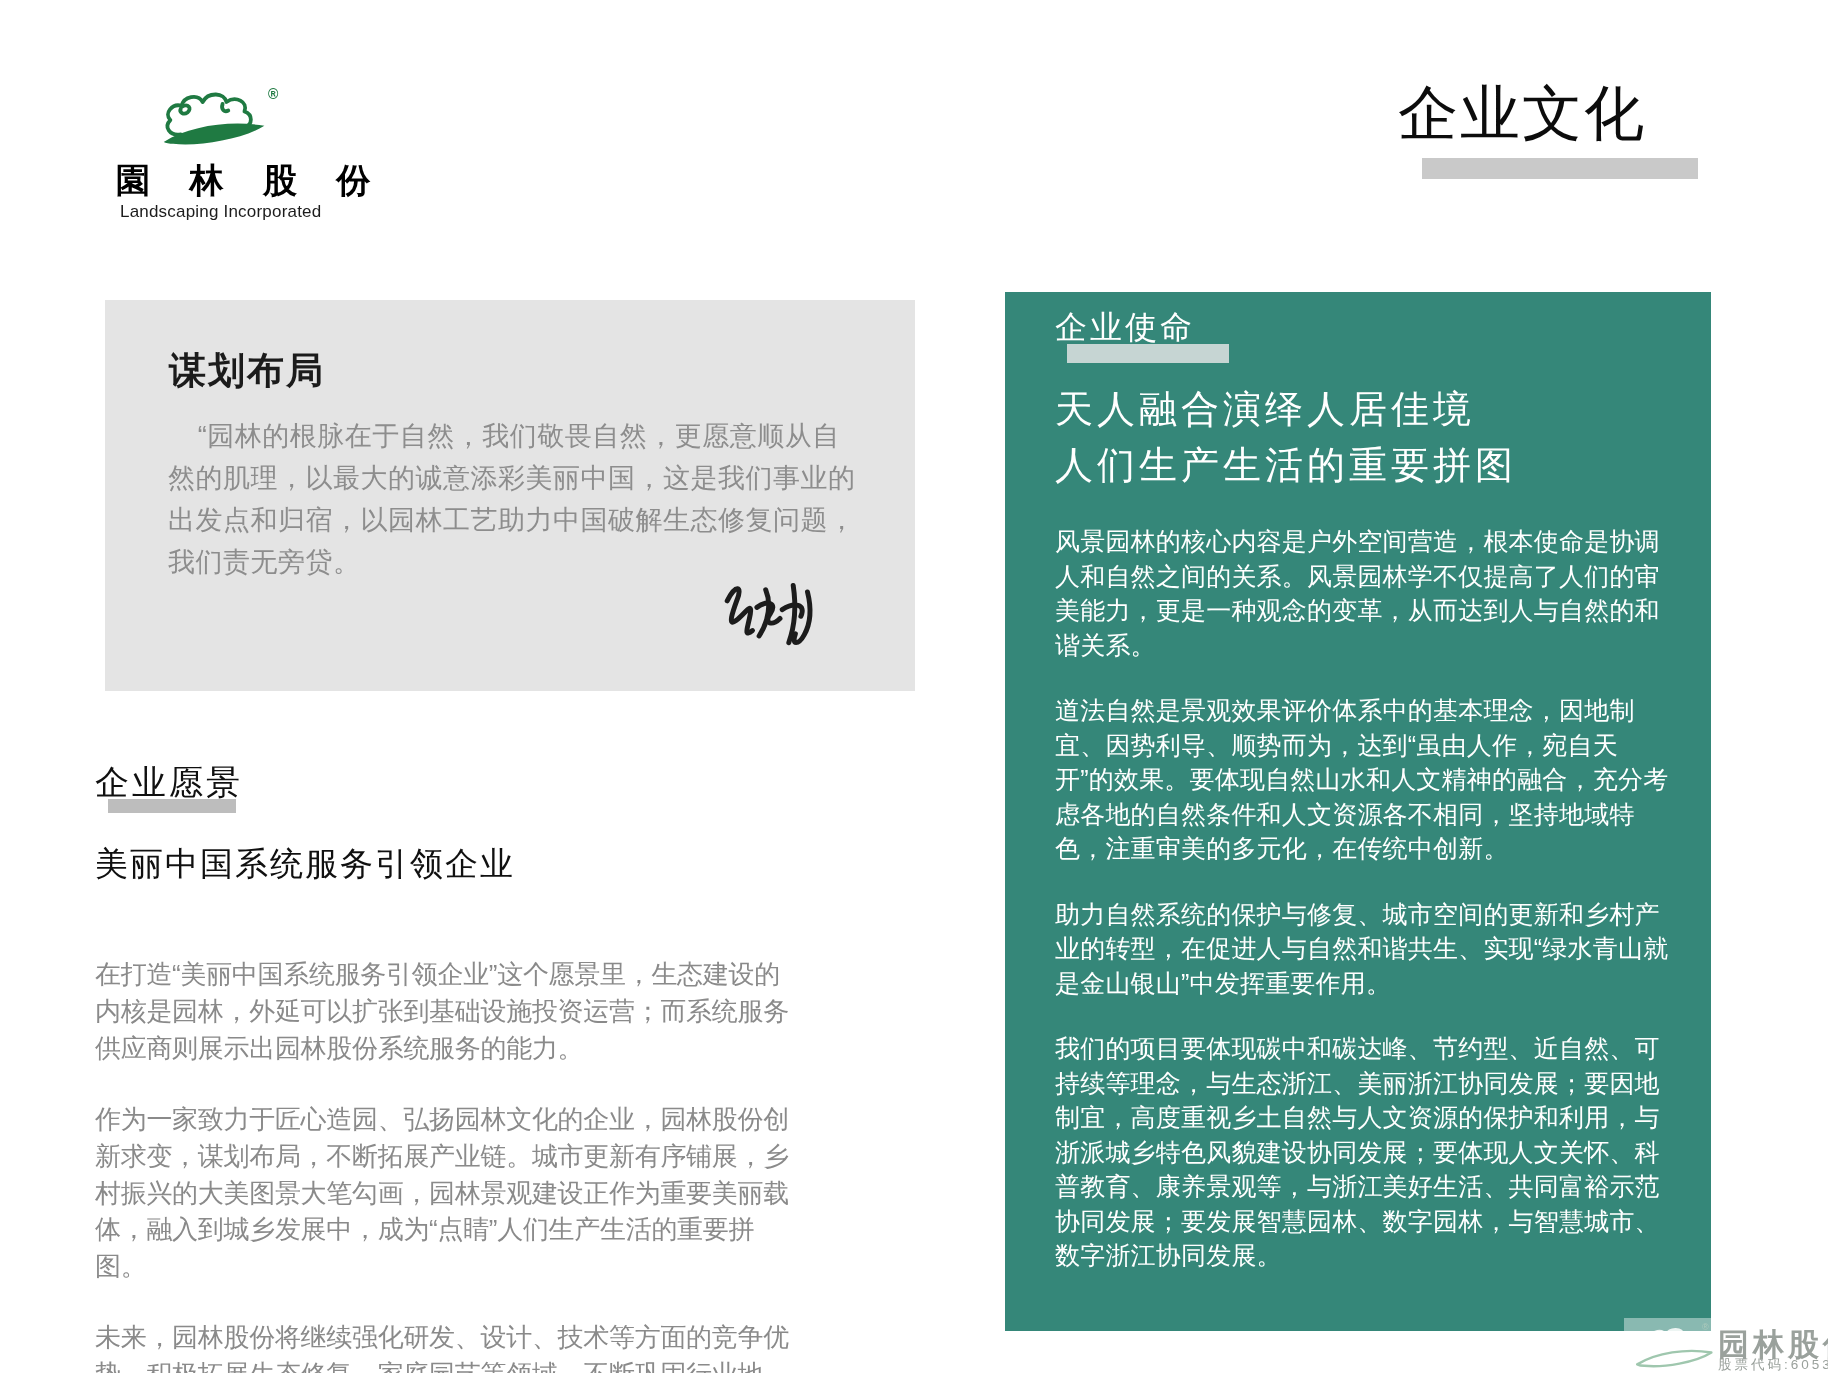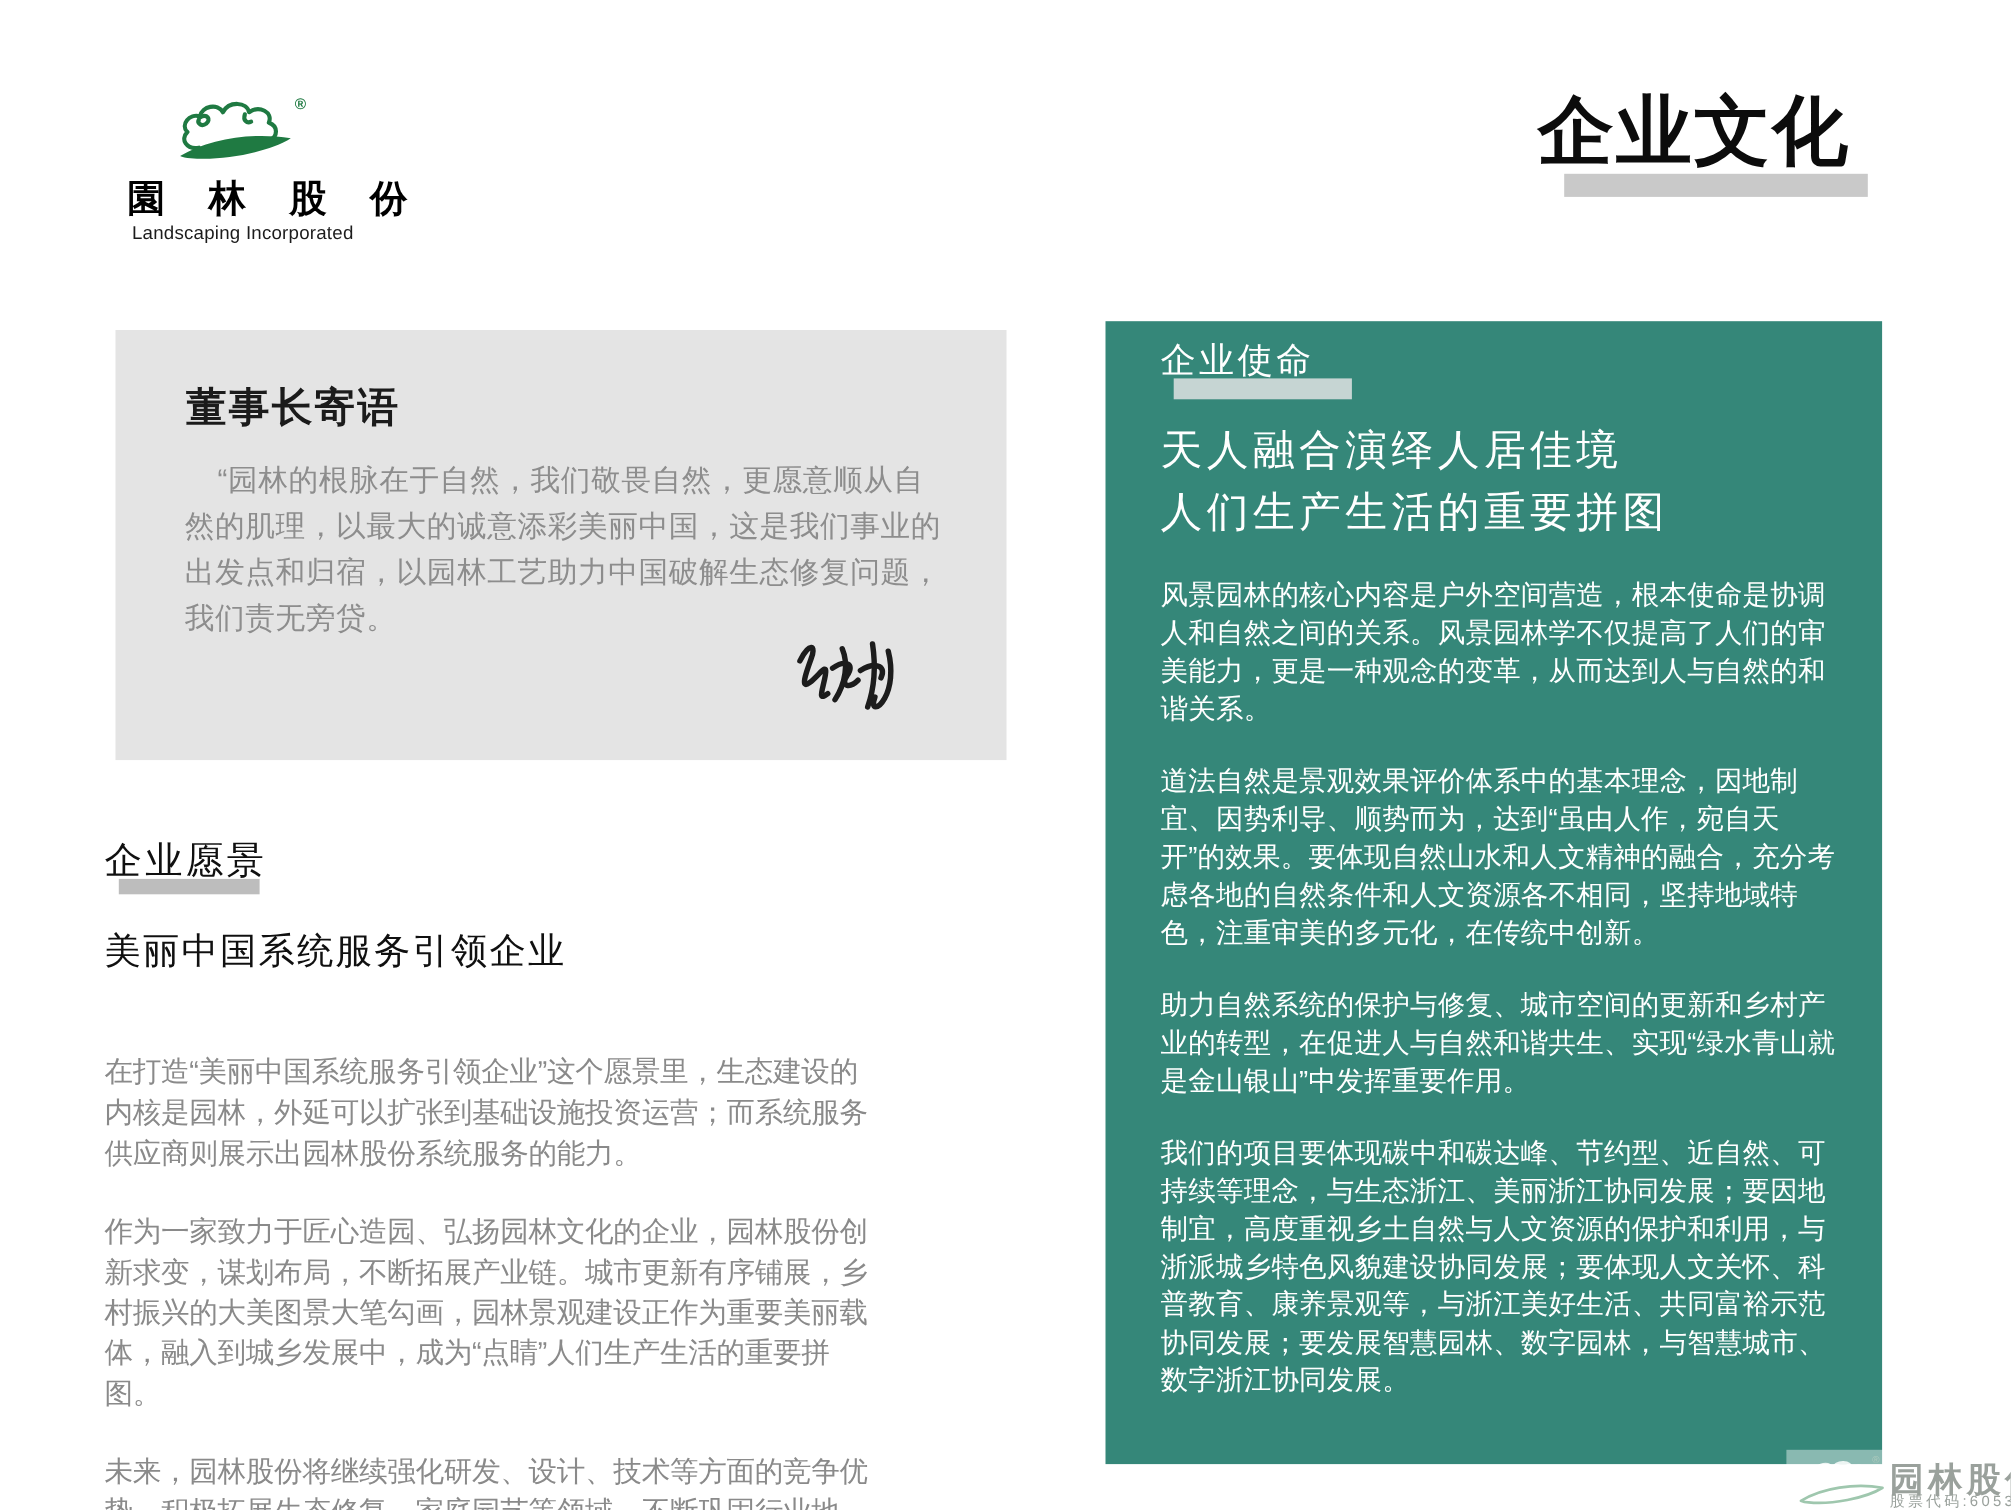--- a/index.html
+++ b/index.html
@@ -11,21 +11,21 @@
   .abs{position:absolute;}
 
   
   .logo-cloud{left:158px;top:90px;width:114px;height:62px;}
   .logo-reg{left:268px;top:86px;font-size:14px;color:#1f7a42;font-weight:bold;}
   .logo-cn{left:116px;top:158px;font-size:34px;font-weight:bold;color:#000000;letter-spacing:15px;white-space:nowrap;}
   .logo-en{left:120px;top:202px;font-size:17px;color:#1c1c1c;letter-spacing:0.2px;}
 
   
   .title-bar{left:1422px;top:158px;width:276px;height:21px;background:#c9c9c9;}
-  .page-title{left:1398px;top:74px;width:340px;font-size:69px;color:#0c0c0c;font-weight:700;letter-spacing:2px;white-space:nowrap;}
+  .page-title{left:1398px;top:74px;width:340px;font-size:60px;color:#0c0c0c;font-weight:400;letter-spacing:2px;white-space:nowrap;}
 
   
   .chairman-panel{left:105px;top:300px;width:810px;height:391px;background:#e4e4e4;}
   .chairman-heading{left:64px;top:46px;font-size:37px;font-weight:bold;color:#1b1b1b;letter-spacing:2px;}
   .chairman-body{left:63px;top:116px;width:692px;font-size:27px;line-height:1.55;color:#8d8d8d;text-indent:1.1em;letter-spacing:0.5px;}
   .signature{left:598px;top:268px;width:132px;height:92px;}
 
   
   .vision-bar{left:108px;top:799px;width:128px;height:14px;background:#bdbdbd;}
   .vision-heading{left:95px;top:760px;font-size:34px;color:#101010;letter-spacing:3px;white-space:nowrap;}
@@ -63,21 +63,21 @@
   </svg>
 </div>
 <div class="abs logo-reg">®</div>
 <div class="abs logo-cn">園 林 股 份</div>
 <div class="abs logo-en">Landscaping Incorporated</div>
 
 <div class="abs title-bar"></div>
 <div class="abs page-title">企业文化</div>
 
 <div class="abs chairman-panel">
-  <div class="abs chairman-heading">董事长寄语</div>
+  <div class="abs chairman-heading">谋划布局</div>
   <div class="abs chairman-body">“园林的根脉在于自然，我们敬畏自然，更愿意顺从自然的肌理，以最大的诚意添彩美丽中国，这是我们事业的出发点和归宿，以园林工艺助力中国破解生态修复问题，我们责无旁贷。</div>
   <div class="abs signature">
     <svg viewBox="0 0 120 80" width="132" height="92">
       <g fill="none" stroke="#1c1c1c" stroke-width="4.5" stroke-linecap="round" stroke-linejoin="round">
         <path d="M22 28 C30 12 36 15 31 27 C27 38 22 52 30 46 C38 40 45 28 43 40 C41 52 36 62 45 55"></path>
         <path d="M57 18 C62 30 60 46 51 60"></path>
         <path d="M49 34 C59 27 68 30 61 40 C55 49 63 51 70 44"></path>
         <path d="M82 14 C85 34 83 52 78 66"></path>
         <path d="M72 36 C83 29 94 31 89 42"></path>
         <path d="M95 20 C99 36 97 50 92 59 C87 68 80 69 84 58"></path>

